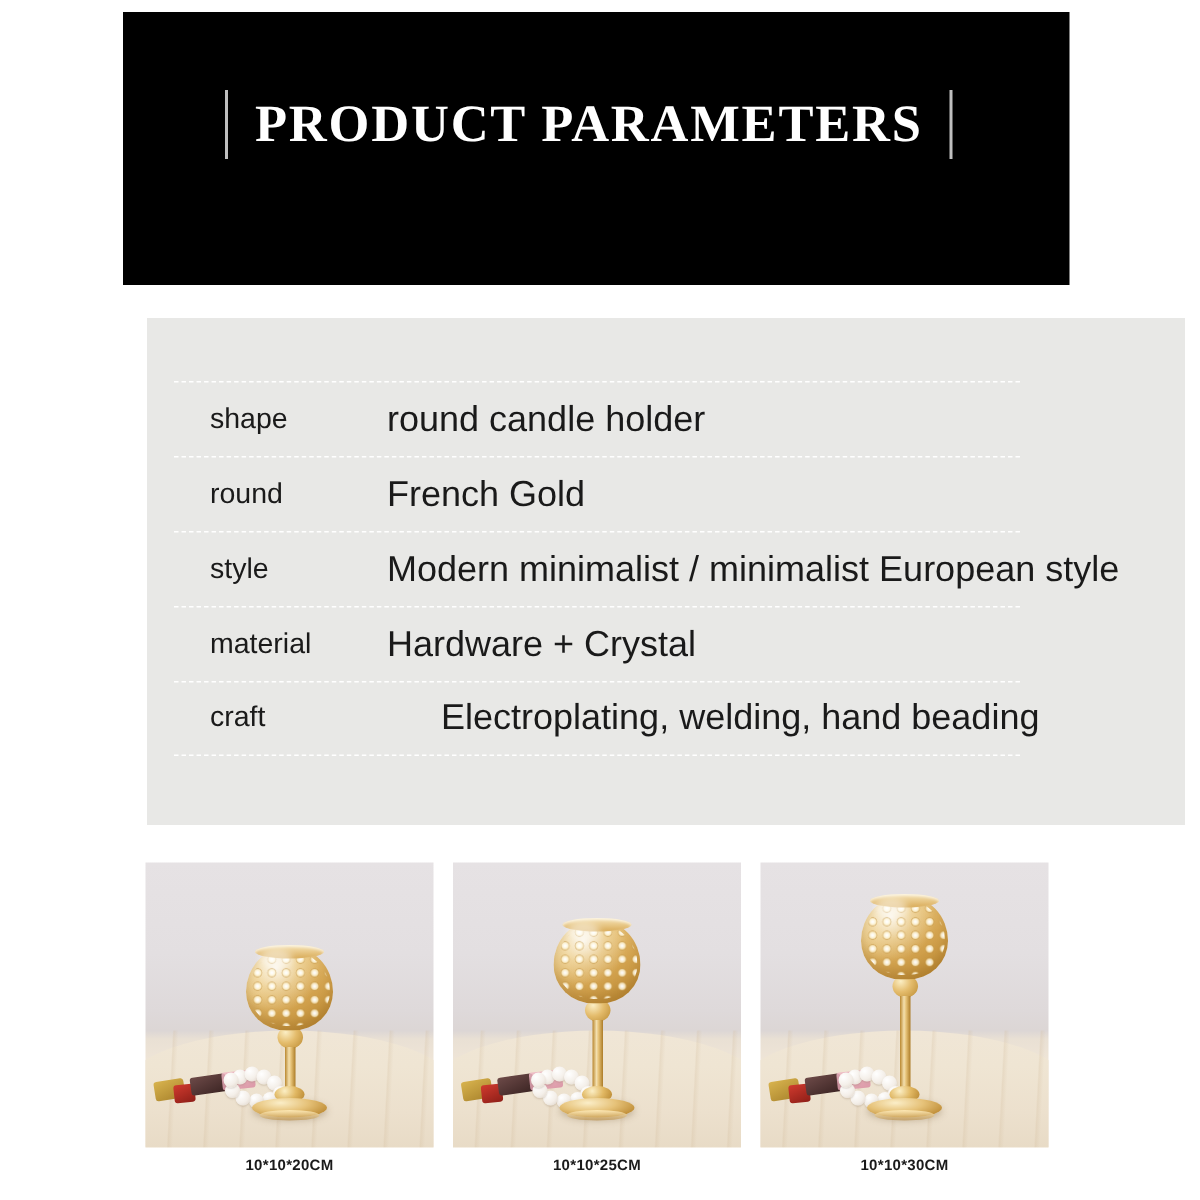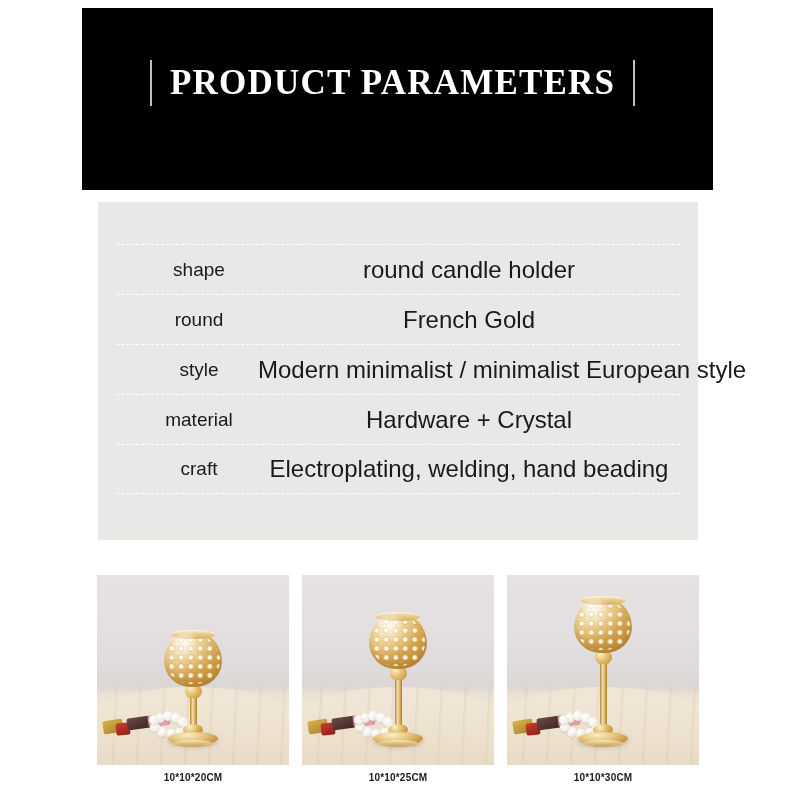--- a/index.html
+++ b/index.html
@@ -46,41 +46,41 @@
     letter-spacing: 1.2px;
     padding: 0 18px;
     white-space: nowrap;
     line-height: 46px;
   }
 
   
   .param-panel {
     position: absolute;
     left: 98px;
-    top: 202px;
-    width: 600px;
+    top: 212px;
+    width: 692px;
     height: 338px;
     background: #e8e8e6;
-    text-align: center;
   }
   .param-table {
     position: absolute;
     left: 18px;
     top: 42px;
     width: 564px;
   }
   .param-row {
     display: flex;
     align-items: center;
     height: 50px;
     border-top: 1px dashed #ffffff;
     box-sizing: border-box;
   }
   .param-row:last-child {
     border-bottom: 1px dashed #ffffff;
+    gap: 36px;
   }
   .param-label {
     width: 142px;
     flex: 0 0 142px;
     font-size: 19px;
     color: #1a1a1a;
     padding-left: 24px;
     box-sizing: border-box;
   }
   .param-value {

